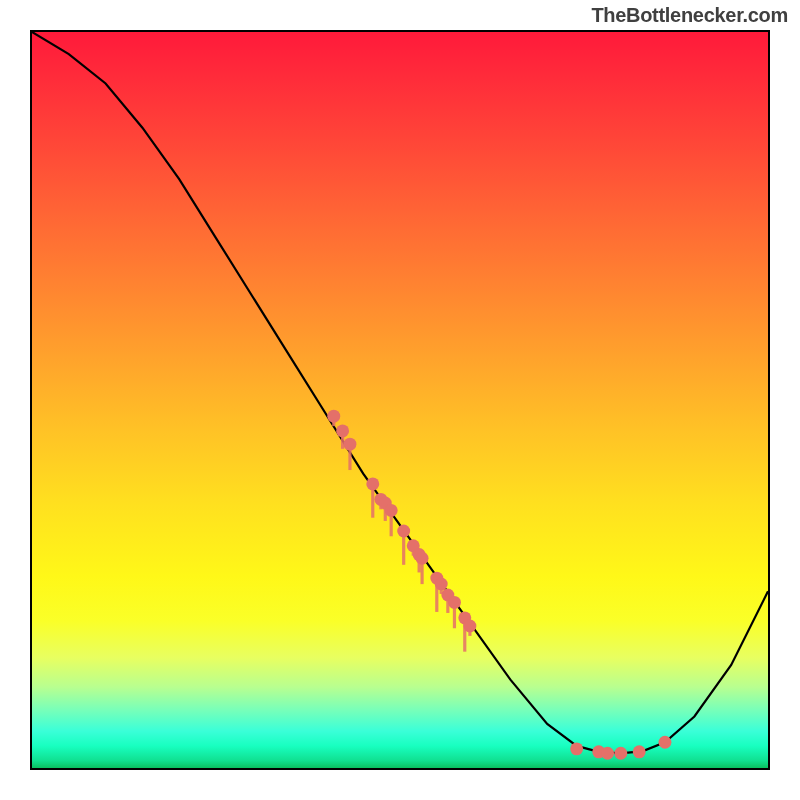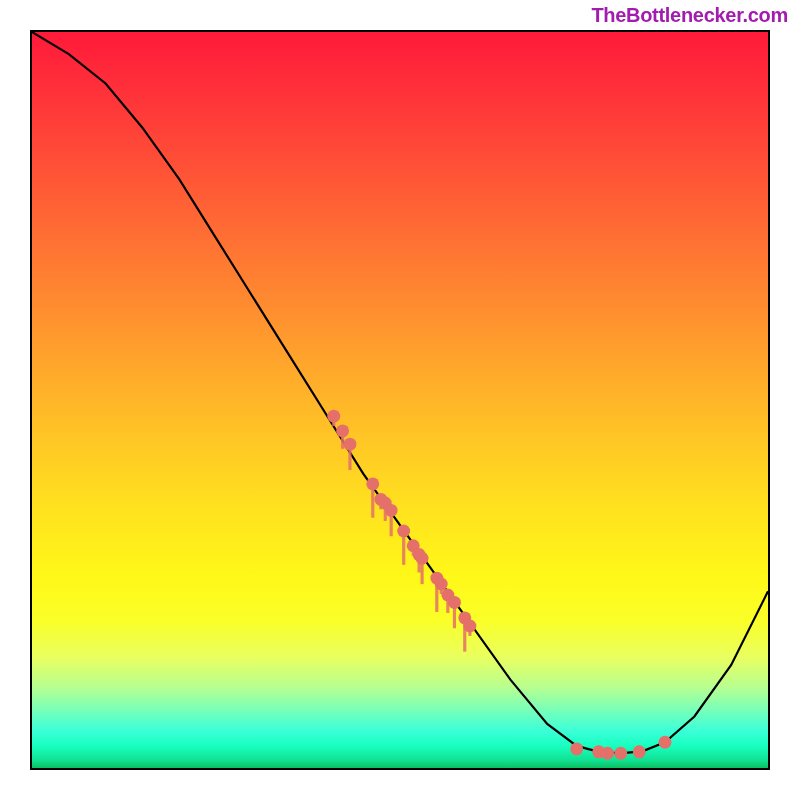--- a/index.html
+++ b/index.html
@@ -11,21 +11,21 @@
     position: relative;
     overflow: hidden;
   }
   .watermark {
     position: absolute;
     top: 4px;
     right: 12px;
     z-index: 10;
     font-size: 20px;
     font-weight: bold;
-    color: #a21caf;
+    color: #404040;
     letter-spacing: -0.3px;
     margin-left: 36px;
   }
   .plot-area {
     position: absolute;
     left: 30px;
     top: 30px;
     width: 740px;
     height: 740px;
     border: 2px solid #000;

